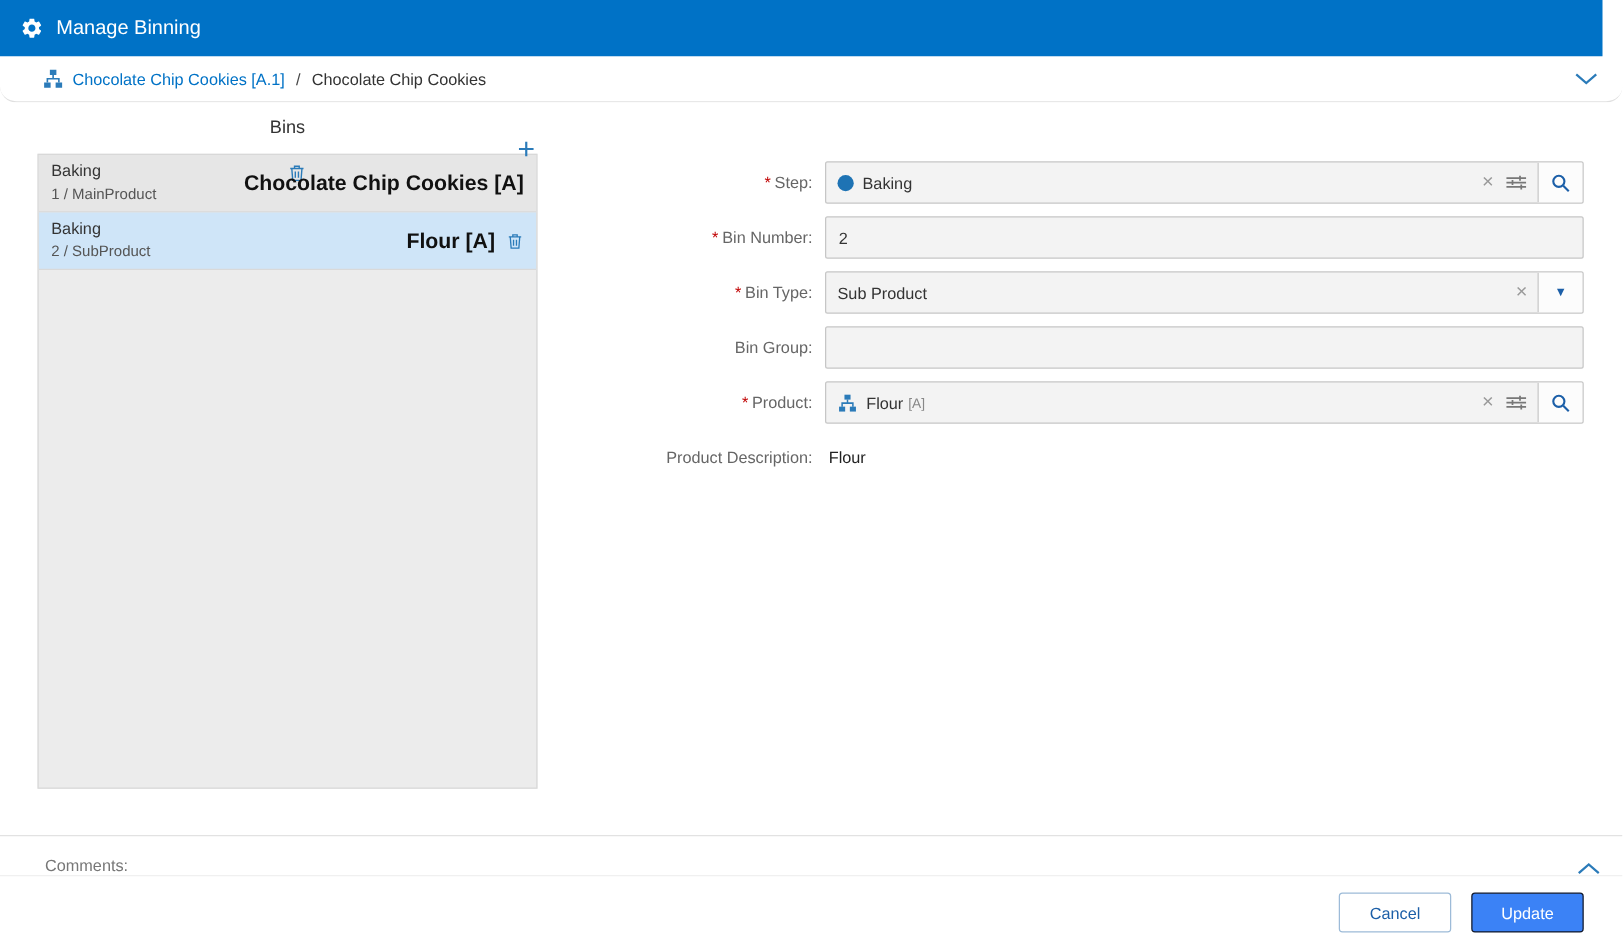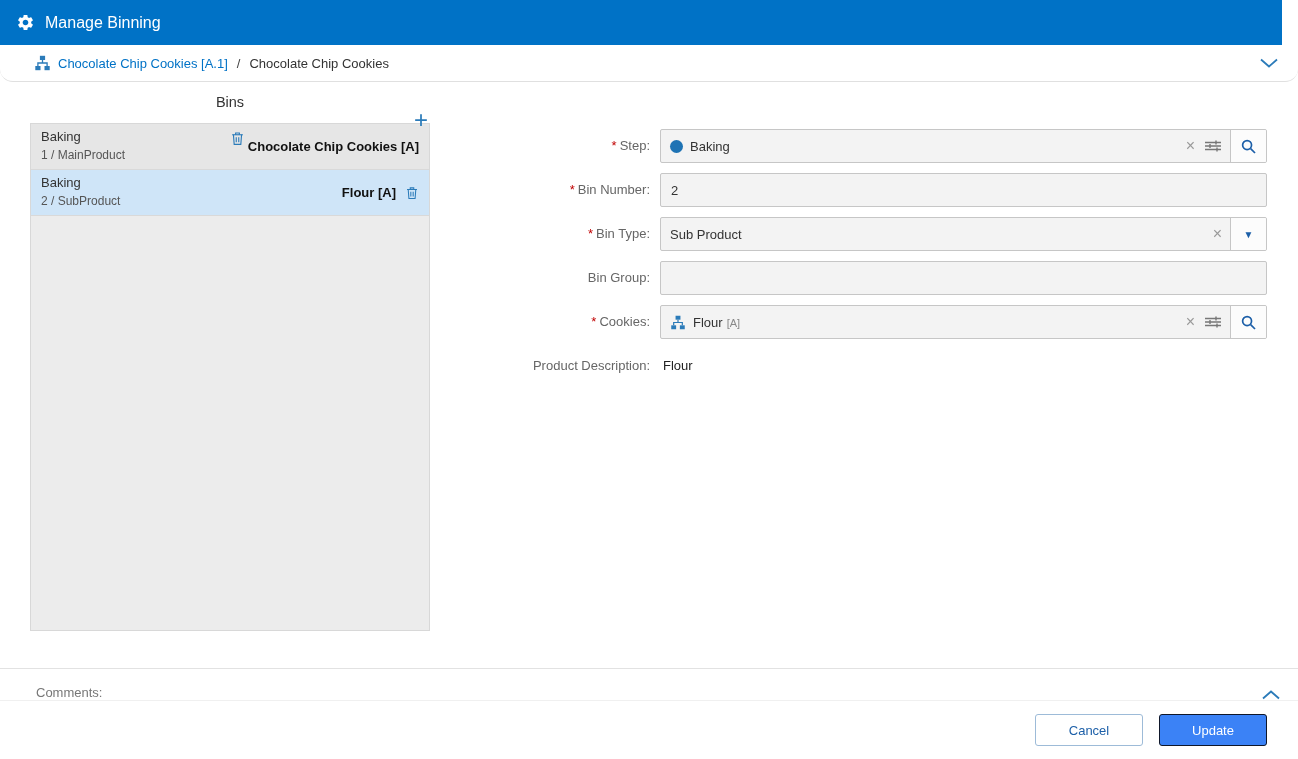--- a/index.html
+++ b/index.html
@@ -23,21 +23,21 @@
   .bins-header { display:flex; align-items:center; height:26px; margin-bottom:3px;flex-direction:column; }
   .bins-title { font-size:14.5px; color:#333; }
   .bins-add { margin-left:auto; color:#2B7BB9; font-size:24px; line-height:20px; cursor:pointer; font-weight:400; padding:0 2px; }
   .bins-trash { margin-left:16px; margin-right:2px; cursor:pointer; display:flex; align-items:center; }
   .bins-list { height:508px; background:#ECECEC; border:1px solid #D8D8D8; overflow:hidden; }
   .bin-item { display:flex; align-items:center; height:46px; padding:5px 10px; border-bottom:1px solid #D9D9D9; background:#E6E6E6; cursor:pointer; }
   .bin-item.selected { background:#CFE5F8; }
   .bin-meta { flex:1; line-height:1.45; }
   .bin-step { font-size:13px; color:#333; }
   .bin-detail { font-size:12px; color:#555; }
-  .bin-product { font-size:13px; font-weight:bold; color:#111; white-space:nowrap; }
+  .bin-product { font-size:17px; font-weight:bold; color:#111; white-space:nowrap; }
   .bin-trash { margin-left:9px; display:flex; align-items:center; cursor:pointer; }
 
   
   .form-area { position:absolute; left:460px; top:129px; width:807px; }
   .form-row { display:flex; align-items:center; margin-bottom:10px; min-height:34px; }
   .form-label { width:200px; text-align:right; padding-right:10px; font-size:13px; color:#666; line-height:34px; white-space:nowrap; }
   .req { color:#C00000; margin-right:3px; }
   .control { flex:1; display:flex; align-items:stretch; height:34px; border:1px solid #C6C6C6; background:#F3F3F3; border-radius:2px; overflow:hidden; }
   .control-content { flex:1; display:flex; align-items:center; padding:0 9px; gap:7px; min-width:0; }
   .control-value { font-size:13px; color:#333; }
@@ -51,21 +51,21 @@
   .text-input { flex:1; height:34px; border:1px solid #C6C6C6; background:#F3F3F3; border-radius:2px; font-family:"Liberation Sans", sans-serif; font-size:13px; color:#333; padding:0 10px; outline:none; }
   .desc-value { font-size:13px; color:#222; line-height:34px; padding-left:3px; }
 
   
   .comments-bar { position:absolute; left:0; right:0; top:668px; height:33px; border-top:1px solid #E2E2E2; border-bottom:1px solid #F0F0F0; display:flex; align-items:flex-end; padding:0 18px 0 36px; }
   .comments-label { font-size:13px; color:#777; }
   .comments-chevron { margin-left:auto; display:flex; align-items:center; cursor:pointer; }
 
   
   .footer-actions { position:absolute; right:31px; bottom:13px; display:flex; gap:16px; }
-  .btn { width:108px; height:32px; font-family:"Liberation Sans", sans-serif; font-size:13px; border-radius:3px; cursor:pointer; display:flex; align-items:center; justify-content:center; }
+  .btn { width:90px; height:32px; font-family:"Liberation Sans", sans-serif; font-size:13px; border-radius:3px; cursor:pointer; display:flex; align-items:center; justify-content:center; }
   .btn-cancel { background:#fff; border:1px solid #9DBBD8; color:#1C5FA8; }
   .btn-primary { background:#3b82f6; border:1px solid #0f172a; color:#fff; }
 </style>
 </head>
 <body>
 
 <div class="app-header">
   <span class="gear">
     <svg width="19" height="19" viewBox="0 0 24 24" fill="#ffffff">
         <path d="M19.14 12.94c.04-.3.06-.61.06-.94 0-.32-.02-.64-.07-.94l2.03-1.58c.18-.14.23-.41.12-.61l-1.92-3.32c-.12-.22-.37-.29-.59-.22l-2.39.96c-.5-.38-1.03-.7-1.62-.94l-.36-2.54c-.04-.24-.24-.41-.48-.41h-3.84c-.24 0-.43.17-.47.41l-.36 2.54c-.59.24-1.13.57-1.62.94l-2.39-.96c-.22-.08-.47 0-.59.22L2.74 8.87c-.12.21-.08.47.12.61l2.03 1.58c-.05.3-.09.63-.09.94s.02.64.07.94l-2.03 1.58c-.18.14-.23.41-.12.61l1.92 3.32c.12.22.37.29.59.22l2.39-.96c.5.38 1.03.7 1.62.94l.36 2.54c.05.24.24.41.48.41h3.84c.24 0 .44-.17.47-.41l.36-2.54c.59-.24 1.13-.56 1.62-.94l2.39.96c.22.08.47 0 .59-.22l1.92-3.32c.12-.22.07-.47-.12-.61l-2.01-1.58zM12 15.6c-1.98 0-3.6-1.62-3.6-3.6s1.62-3.6 3.6-3.6 3.6 1.62 3.6 3.6-1.62 3.6-3.6 3.6z"></path>
@@ -174,21 +174,21 @@
       </button>
     </div>
   </div>
 
   <div class="form-row">
     <div class="form-label"><span>Bin Group:</span></div>
     <input class="text-input" type="text" value="" style="">
   </div>
 
   <div class="form-row">
-    <div class="form-label"><span class="req">*</span><span>Cookies:</span></div>
+    <div class="form-label"><span class="req">*</span><span>Product:</span></div>
     <div class="control">
       <div class="control-content">
         <span class="field-icon">
           <svg width="16" height="15" viewBox="0 0 16 16">
               <rect x="5.4" y="0.8" width="5.2" height="4.2" fill="#2B7BB9"></rect>
               <rect x="0.8" y="11" width="5.2" height="4.2" fill="#2B7BB9"></rect>
               <rect x="10" y="11" width="5.2" height="4.2" fill="#2B7BB9"></rect>
               <path d="M8 5v3M3.4 11V8h9.2v3" fill="none" stroke="#2B7BB9" stroke-width="1.3"></path>
             </svg>
         </span>

